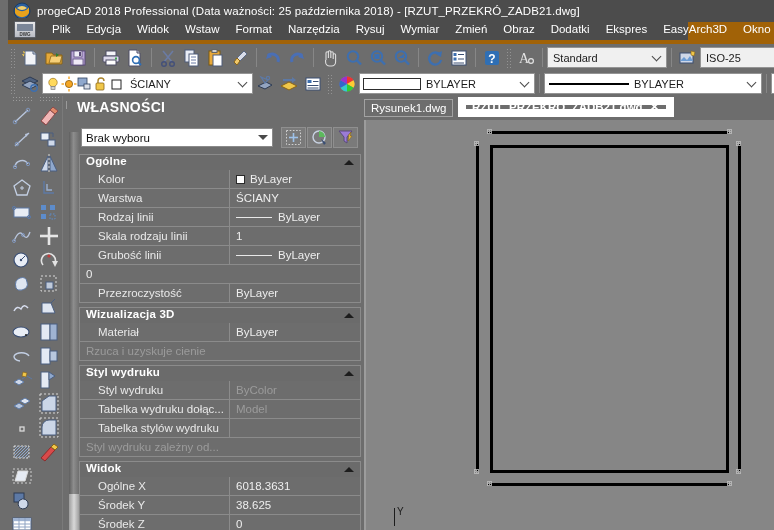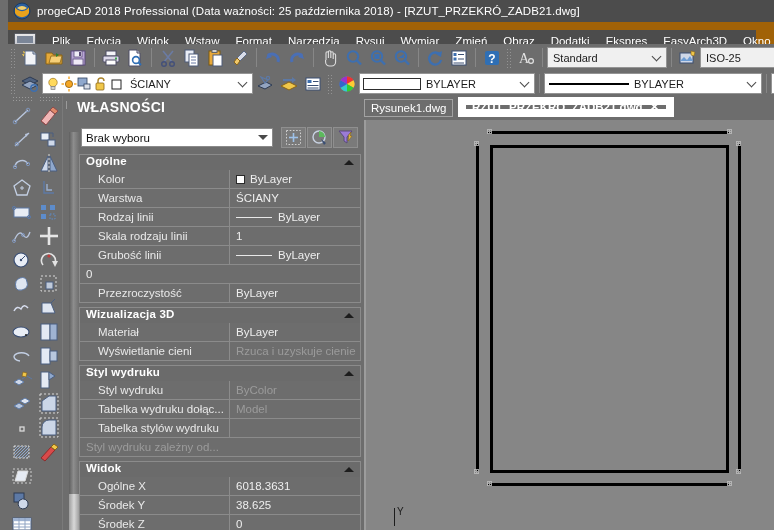--- a/index.html
+++ b/index.html
@@ -30,21 +30,21 @@
     flex: 0 0 auto;
     position: relative;
   }
   .titlebar .title-text {
     font-size: 11.5px; color: #ffffff; white-space: nowrap;
     letter-spacing: 0.1px;
   }
 
   
   .menubar {
-    position: absolute; left: 0; top: 30px; width: 748px; height: 22px;
+    position: absolute; left: 0; top: 18px; width: 680px; height: 22px;
     background: #4c4c4c;
     display: flex; align-items: center;
   }
   .menubar .dwgicon {
     width: 22px; height: 17px; margin-left: 6px; margin-right: 8px;
     background: linear-gradient(#e8e8ea, #b9bcc4);
     border: 1px solid #5c5f66;
     position: relative; flex: 0 0 auto;
     border-radius: 1px;
   }
@@ -869,21 +869,20 @@
 
       <div class="grp-head">
         <span class="gl">Wizualizacja 3D</span>
         <span class="collapse"></span>
       </div>
       <div class="prow">
         <span class="pn">Materiał</span>
         <span class="pv">ByLayer</span>
       </div>
       <div class="prow">
-        <span class="pn">Wyświetlanie cieni</span>
         <span class="pv dim">Rzuca i uzyskuje cienie</span>
       </div>
 
       <div class="grp-gap"></div>
 
       <div class="grp-head">
         <span class="gl">Styl wydruku</span>
         <span class="collapse"></span>
       </div>
       <div class="prow">

